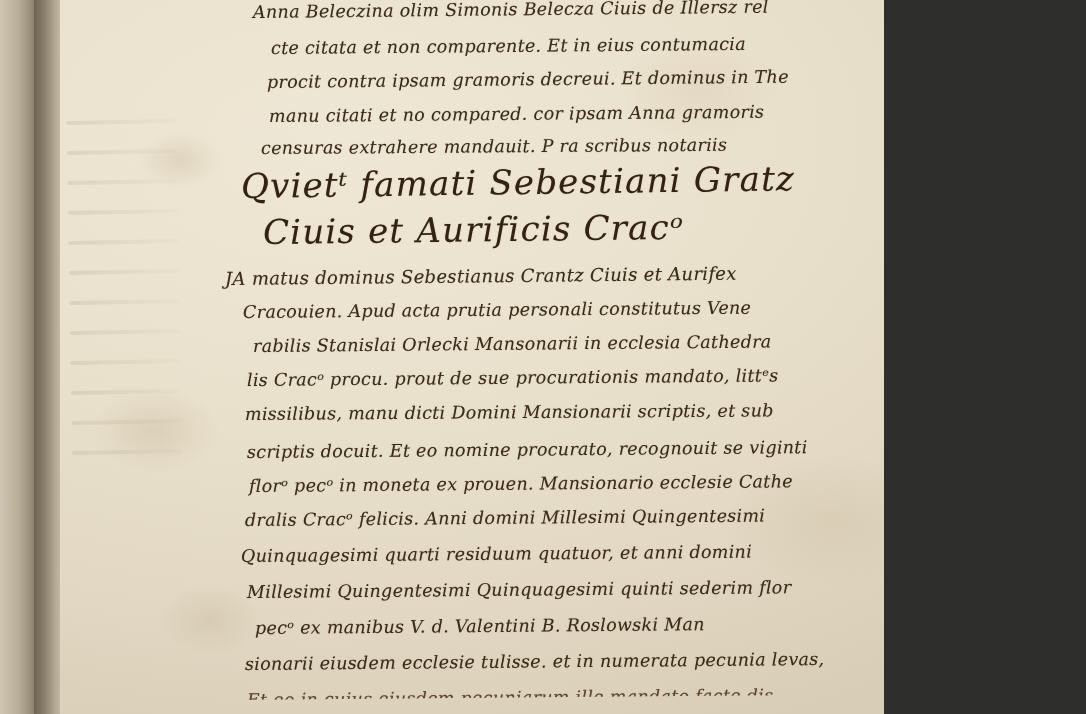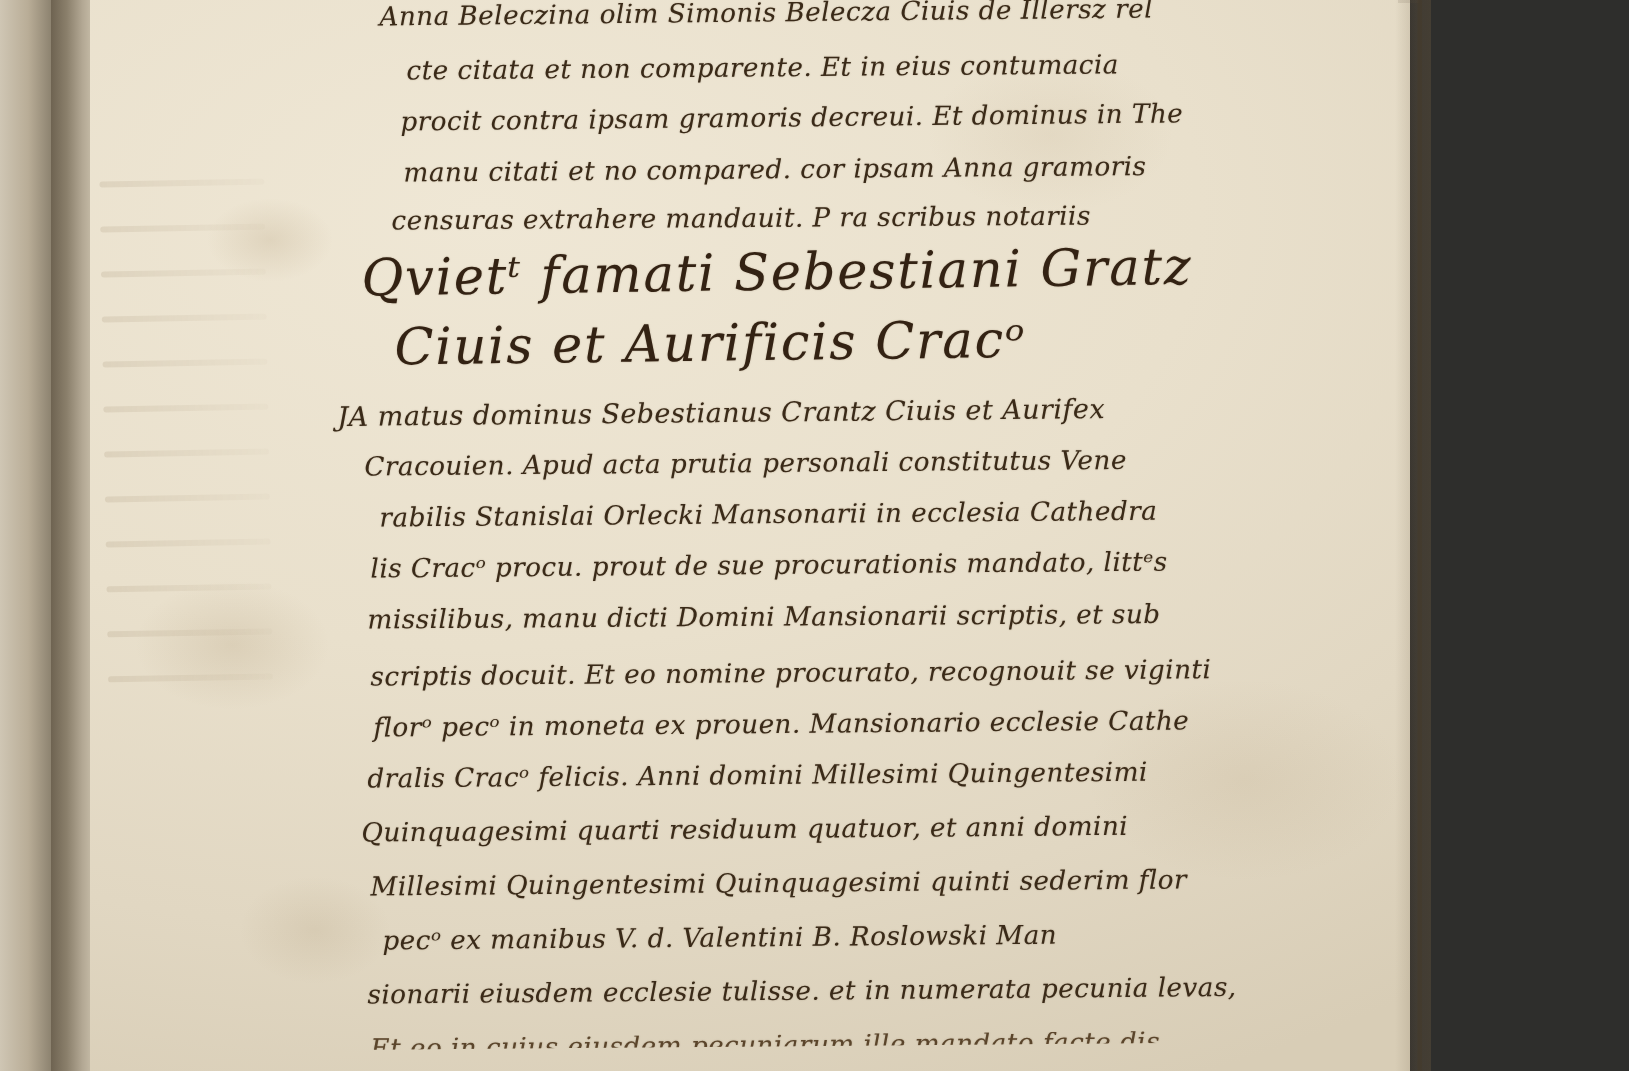--- a/index.html
+++ b/index.html
@@ -2,21 +2,21 @@
 <html><head>
 <meta charset="utf-8">
 <style>
   html, body {
     margin: 0;
     padding: 0;
     background: #2e2e2c;
   }
   #page {
     position: relative;
-    width: 954px;
+    width: 884px;
     height: 714px;
     overflow: hidden;
     font-family: "DejaVu Serif", serif;
     background: #f97316;
   }
 
   
   .bg-dark {
     position: absolute;
     top: 0; right: 0;

